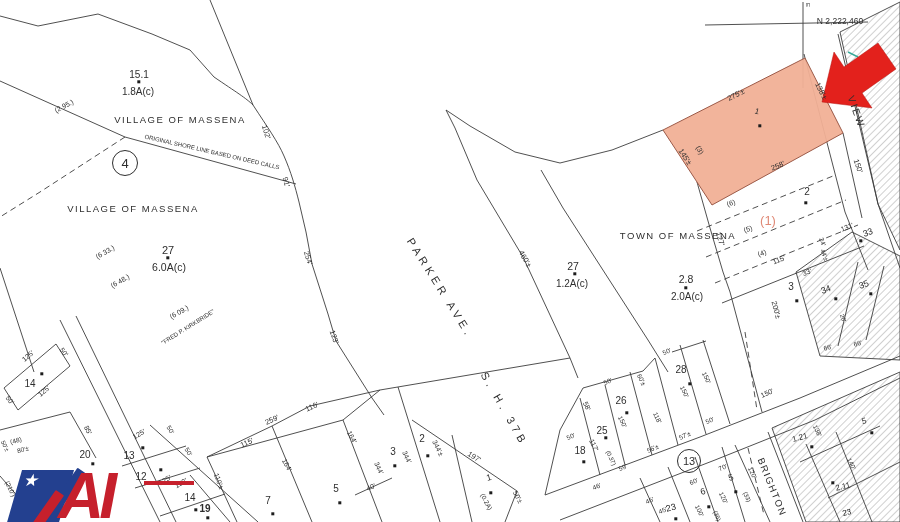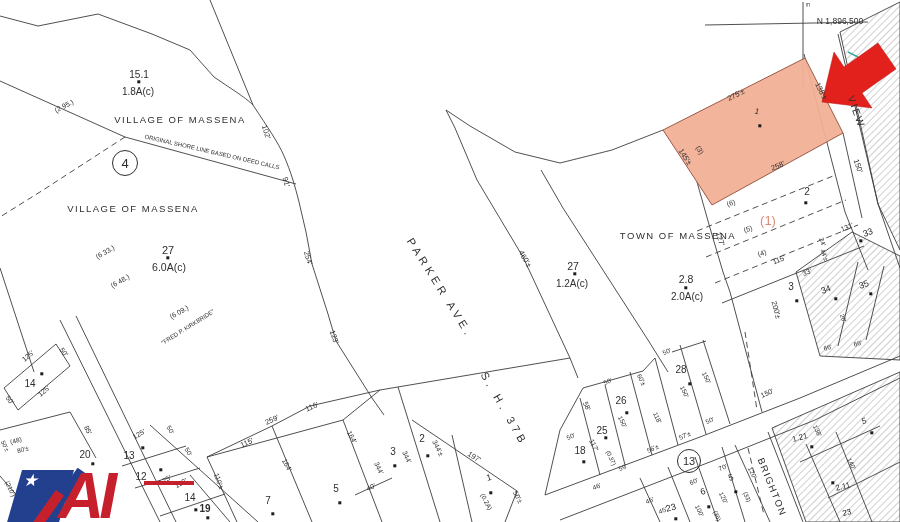--- a/index.html
+++ b/index.html
@@ -142,21 +142,21 @@
       <span class="lbl" style="left: 308px; top: 258px; font-size: 7.5px; transform: translate(-50%, -50%) rotate(72deg);">254'</span>
       <span class="lbl" style="left: 334px; top: 337px; font-size: 7.5px; transform: translate(-50%, -50%) rotate(70deg);">123'</span>
       <span class="lbl" style="left: 440px; top: 288px; font-size: 11px; transform: translate(-50%, -50%) rotate(58deg); letter-spacing: 4px;">PARKER  AVE.</span>
       <span class="lbl" style="left: 525px; top: 259px; font-size: 7.5px; transform: translate(-50%, -50%) rotate(60deg);">460'±</span>
       <span class="lbl" style="left: 573px; top: 266px; font-size: 10.5px; transform: translate(-50%, -50%) rotate(0deg);">27</span>
       <span class="lbl" style="left: 572px; top: 284px; font-size: 10px; transform: translate(-50%, -50%) rotate(0deg);">1.2A(c)</span>
       <span class="lbl" style="left: 663px; top: 236px; font-size: 9.5px; transform: translate(-50%, -50%) rotate(0deg); letter-spacing: 1.5px; margin-left: 15px;">TOWN OF MASSENA</span>
       <span class="lbl" style="left: 686px; top: 279px; font-size: 10.5px; transform: translate(-50%, -50%) rotate(0deg);">2.8</span>
       <span class="lbl" style="left: 687px; top: 297px; font-size: 10px; transform: translate(-50%, -50%) rotate(0deg);">2.0A(c)</span>
       <span class="lbl" style="left: 504px; top: 409px; font-size: 11px; transform: translate(-50%, -50%) rotate(60deg); letter-spacing: 4px;">S. H.  37B</span>
-      <span class="lbl" style="left: 840px; top: 21px; font-size: 8.5px; transform: translate(-50%, -50%) rotate(0deg);">N 1,896,500</span>
+      <span class="lbl" style="left: 840px; top: 21px; font-size: 8.5px; transform: translate(-50%, -50%) rotate(0deg);">N 2,222,460</span>
       <span class="lbl" style="left: 808px; top: 5px; font-size: 6px; transform: translate(-50%, -50%) rotate(90deg);">E</span>
       <span class="lbl" style="left: 736px; top: 95px; font-size: 7.5px; transform: translate(-50%, -50%) rotate(-27deg);">275'±</span>
       <span class="lbl" style="left: 821px; top: 91px; font-size: 7.5px; transform: translate(-50%, -50%) rotate(63deg);">138'±</span>
       <span class="lbl" style="left: 685px; top: 157px; font-size: 7.5px; transform: translate(-50%, -50%) rotate(57deg);">145'±</span>
       <span class="lbl" style="left: 778px; top: 166px; font-size: 7.5px; transform: translate(-50%, -50%) rotate(-22deg);">258'</span>
       <span class="lbl" style="left: 700px; top: 150px; font-size: 7px; transform: translate(-50%, -50%) rotate(60deg);">(3)</span>
       <span class="lbl" style="left: 757px; top: 112px; font-size: 8px; transform: translate(-50%, -50%) rotate(15deg);">1</span>
       <span class="lbl" style="left: 856px; top: 112px; font-size: 10px; transform: translate(-50%, -50%) rotate(70deg); letter-spacing: 2px;">VIEW</span>
       <span class="lbl" style="left: 858px; top: 166px; font-size: 7.5px; transform: translate(-50%, -50%) rotate(70deg);">150'</span>
       <span class="lbl" style="left: 807px; top: 192px; font-size: 10px; transform: translate(-50%, -50%) rotate(0deg);">2</span>

